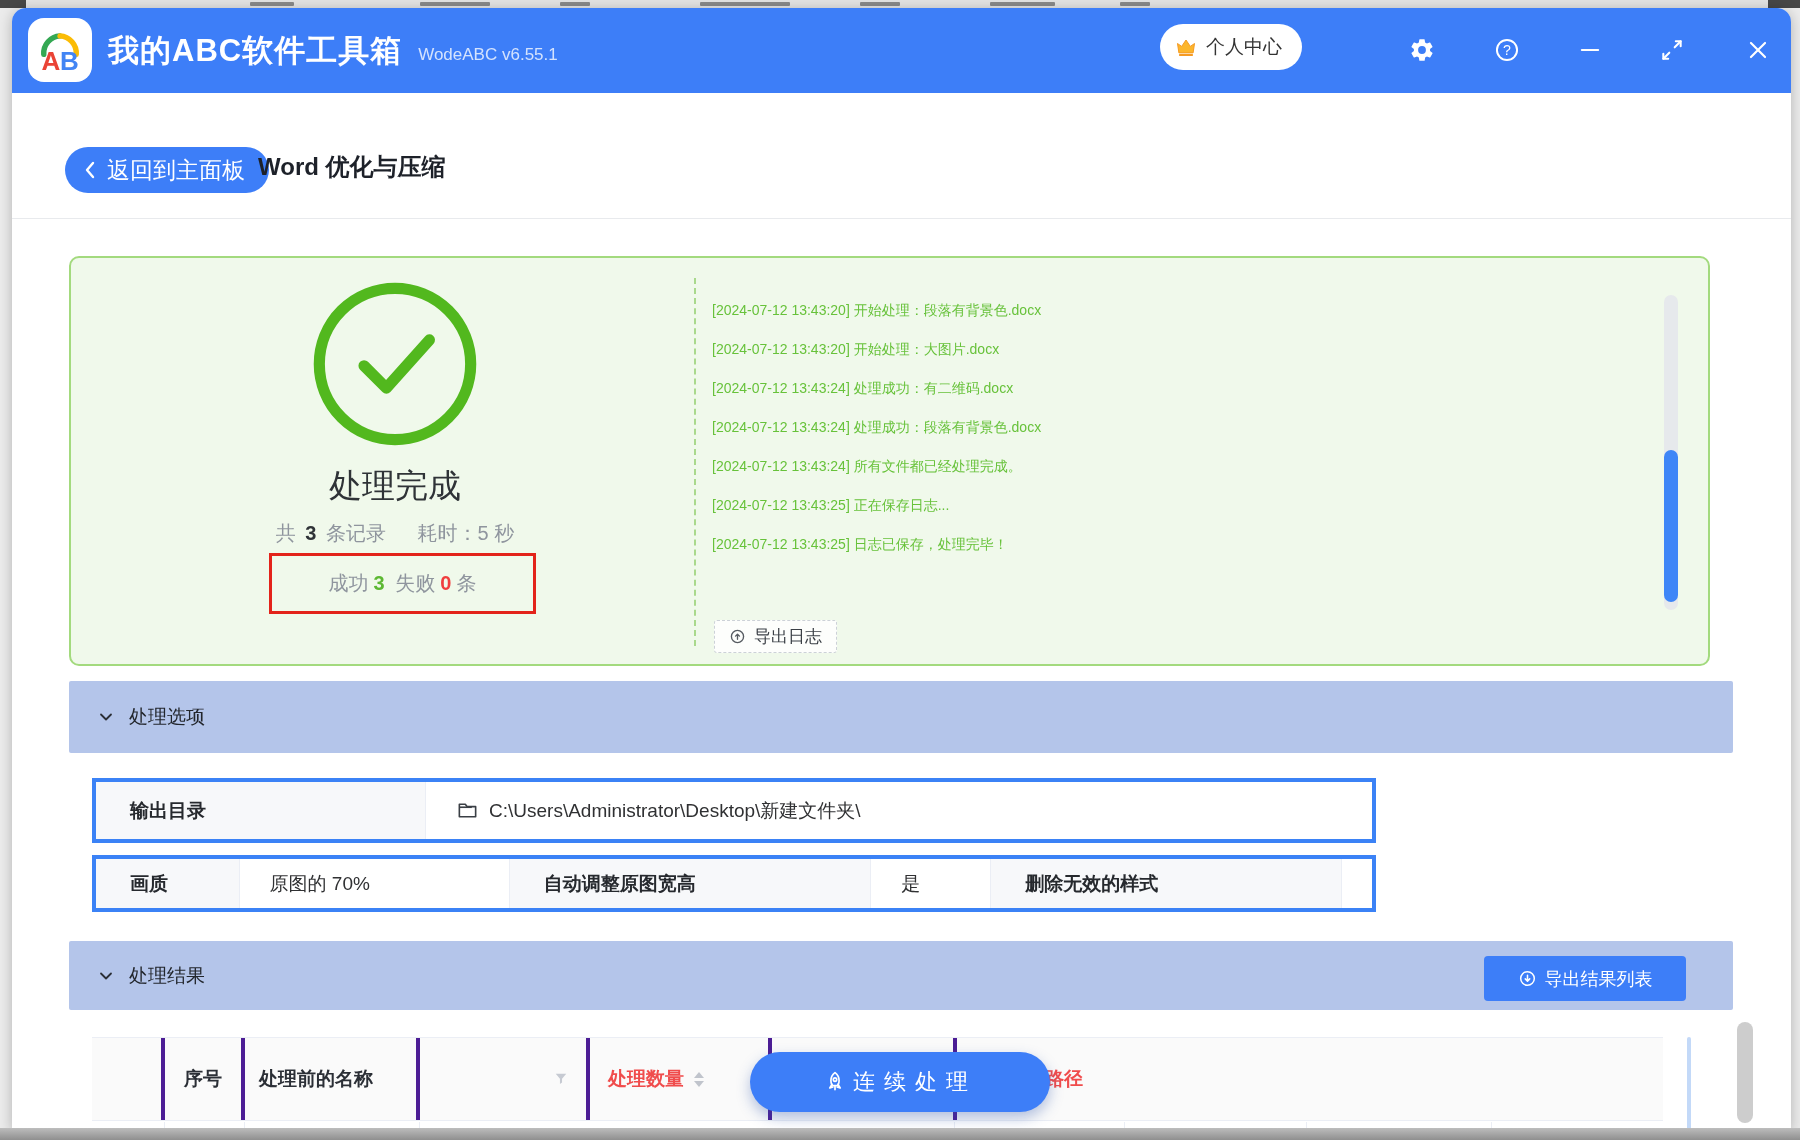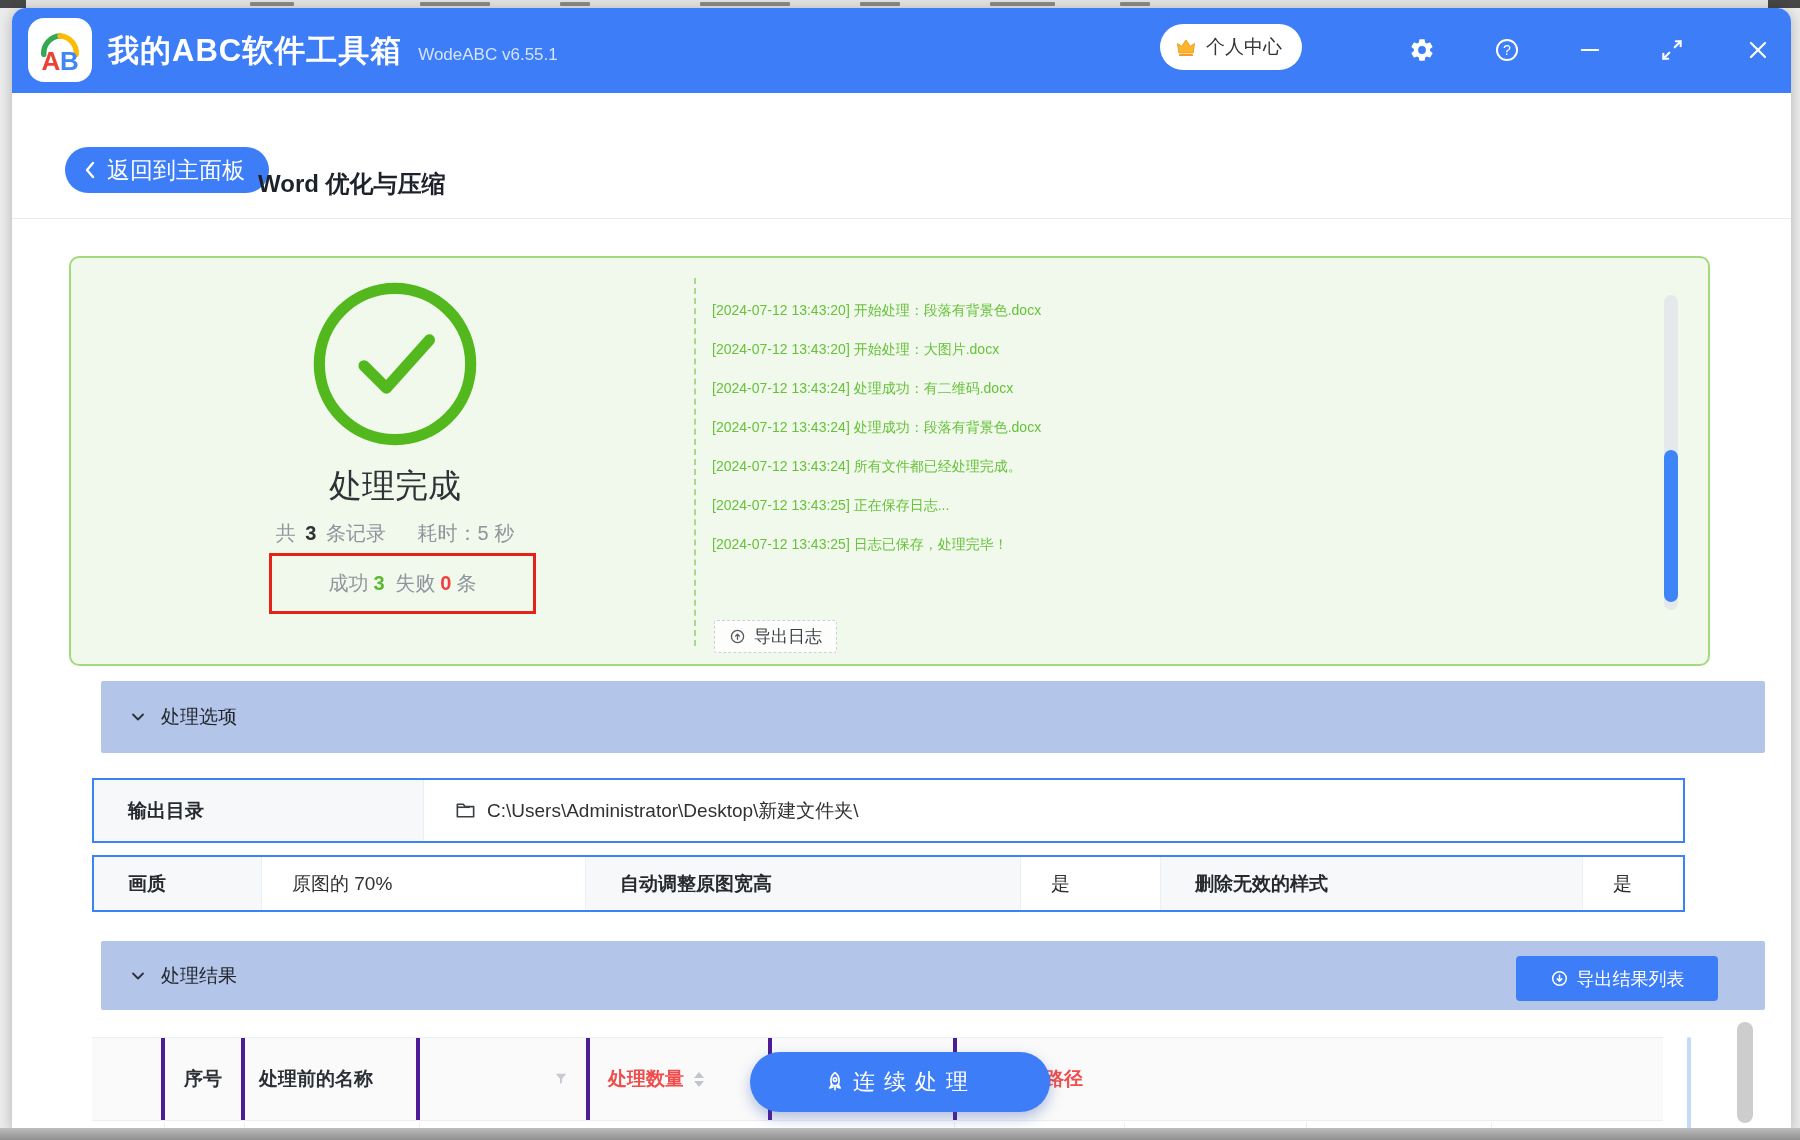--- a/index.html
+++ b/index.html
@@ -28,21 +28,21 @@
   .pc-pill { position:absolute; left:1148px; top:16px; height:46px; padding:0 20px 0 14px;
     background:#fff; border:none; border-radius:23px; display:flex; align-items:center; gap:8px;
     font-size:19px; color:#333; cursor:pointer; font-family:inherit; }
   .tb-icon { position:absolute; top:28px; width:28px; height:28px; display:flex;
     align-items:center; justify-content:center; cursor:pointer; }
 
   
   .back-btn { position:absolute; left:53px; top:139px; height:46px; padding:0 24px 0 18px;
     background:#3d7ef8; color:#fff; border:none; border-radius:23px; display:flex;
     align-items:center; gap:10px; font-size:23px; cursor:pointer; font-family:inherit; }
-  .page-title { position:absolute; left:246px; top:160px; font-size:24px; font-weight:bold; color:#1d2129; }
+  .page-title { position:absolute; left:246px; top:143px; font-size:24px; font-weight:bold; color:#1d2129; }
   .head-divider { position:absolute; left:0; top:210px; width:100%; height:1px; background:#e8eaed; }
 
   
   .summary-panel { position:absolute; left:57px; top:248px; width:1641px; height:410px;
     background:#f0f9eb; border:2px solid #a3da7e; border-radius:10px; }
   .check-circle { position:absolute; left:238px; top:20px; }
   .done-title { position:absolute; left:124px; top:206px; width:400px; text-align:center;
     font-size:33px; font-weight:500; color:#2f3337; }
   .stats-line { position:absolute; left:104px; top:262px; width:440px; text-align:center;
     font-size:20px; color:#8f959e; }
@@ -59,33 +59,33 @@
   .export-log-btn { position:absolute; left:643px; top:362px; height:33px; padding:0 14px;
     background:#fdfefc; border:1px dashed #ccd1d7; border-radius:3px; display:flex;
     align-items:center; gap:8px; font-size:17px; color:#3a3f45; cursor:pointer; font-family:inherit; }
   .log-scroll { position:absolute; left:1593px; top:37px; width:14px; height:315px;
     background:#e6e9ec; border-radius:7px; }
   .log-scroll .thumb { position:absolute; left:0; top:155px; width:14px; height:152px;
     background:#3e86f7; border-radius:7px; cursor:pointer; }
 
   
   .section-bar { position:absolute; left:57px; width:1664px; background:#b4c5ea; border-radius:2px;
-    cursor:pointer;margin-left:32px; }
+    cursor:pointer; }
   .opts-bar { top:673px; height:72px; }
   .results-bar { top:933px; height:69px; }
   .section-bar .chev { position:absolute; left:28px; top:50%; margin-top:-9px; }
   .section-bar .sec-title { position:absolute; left:60px; top:50%; transform:translateY(-50%);
     font-size:19px; color:#22262c; }
   .export-list-btn { position:absolute; left:1415px; top:15px; width:202px; height:45px;
     background:#3d7ef8; border:none; border-radius:4px; color:#fff; font-size:18px;
     display:flex; align-items:center; justify-content:center; gap:8px; cursor:pointer; font-family:inherit; }
 
   
-  .opt-row { position:absolute; left:80px; width:1593px; display:flex;
-    border:2px solid #3b82f6; background:#bef264; }
+  .opt-row { position:absolute; left:80px; width:1284px; display:flex;
+    border:4px solid #3b82f6; background:#bef264; }
   .opt-row-1 { top:770px; height:65px; }
   .opt-row-2 { top:847px; height:57px; }
   .cell { height:100%; display:flex; align-items:center; border-right:1px solid #ebeef5;
     font-size:19px; overflow:hidden; white-space:nowrap; }
   .cell:last-child { border-right:none; }
   .cell.lbl { background:#f7f8fa; font-weight:bold; color:#26292e; padding-left:34px; }
   .cell.val { background:#fff; color:#303133; padding-left:30px; gap:10px; }
 
   
   .res-head { position:absolute; left:80px; top:1029px; width:1571px; height:84px; display:flex;

